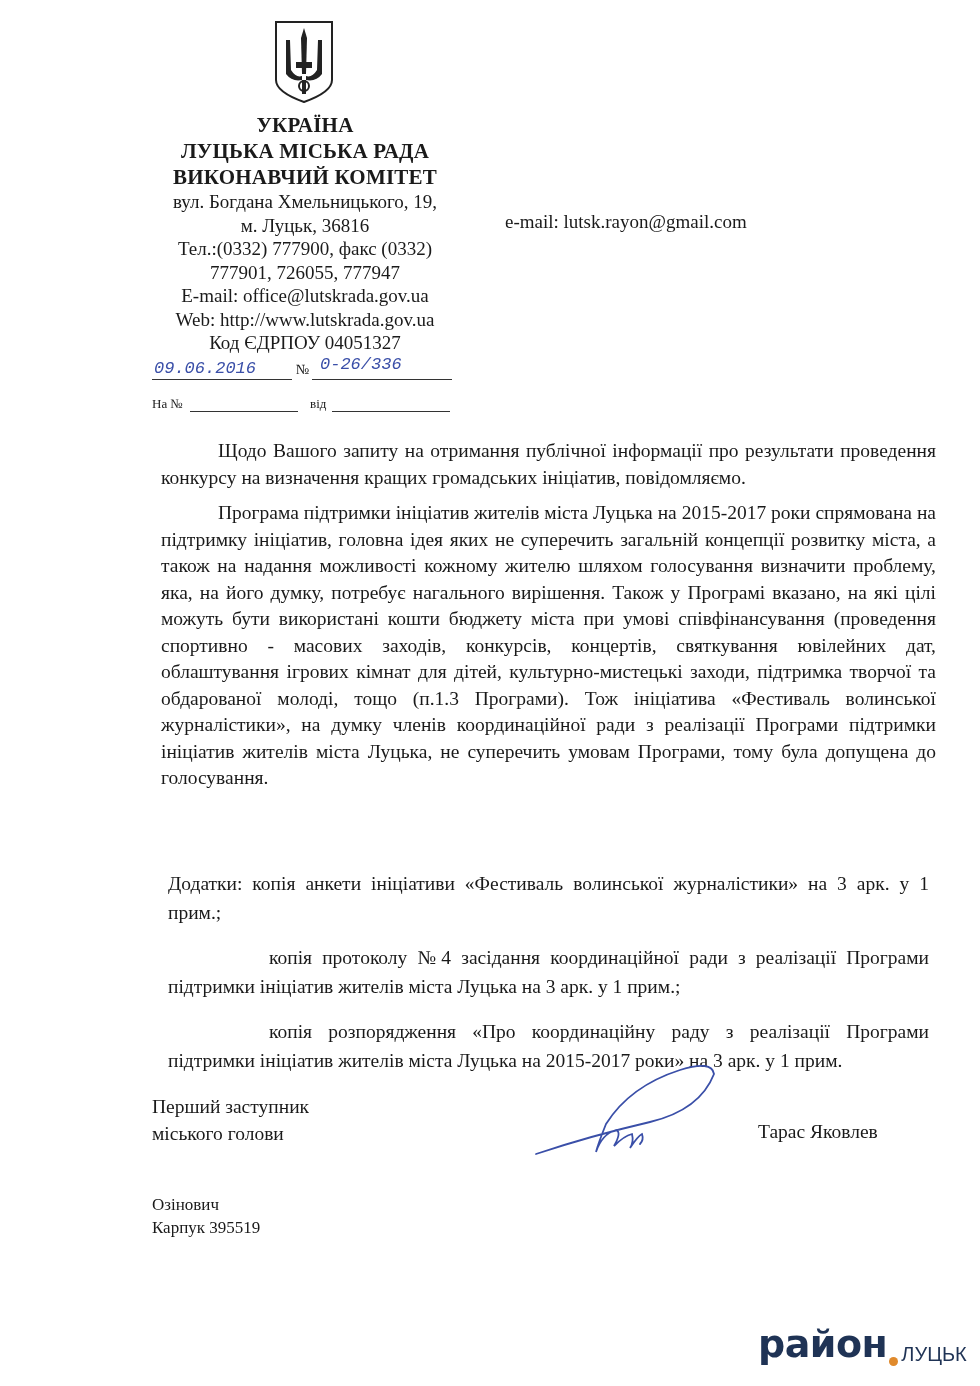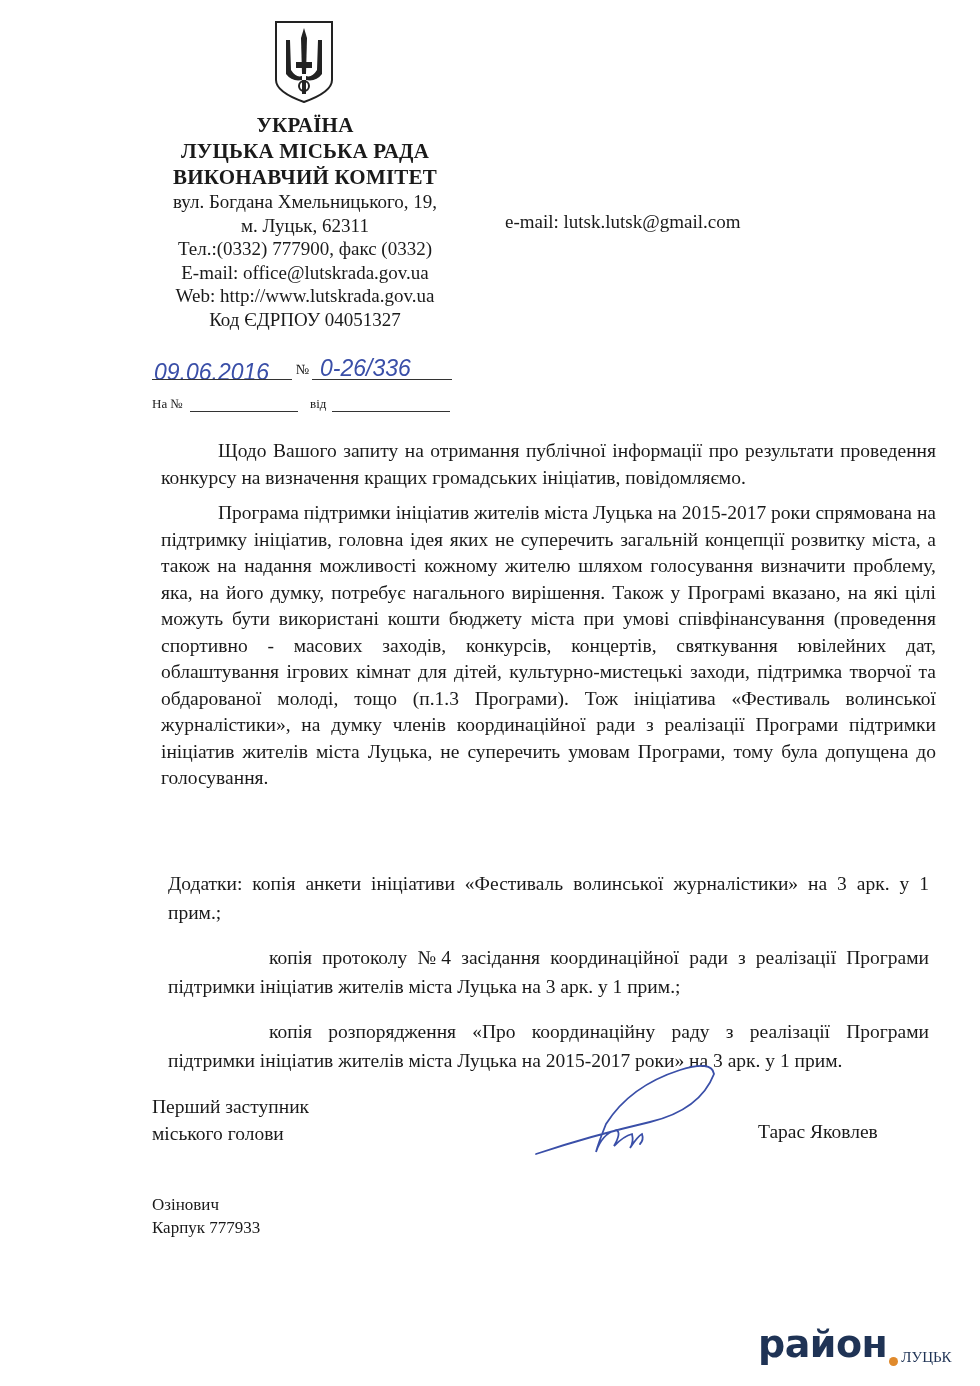--- a/index.html
+++ b/index.html
@@ -5,21 +5,21 @@
   html, body { margin: 0; padding: 0; }
   body {
     width: 980px; height: 1386px; background: #ffffff; position: relative; overflow: hidden;
     font-family: "Liberation Serif", "DejaVu Serif", serif; color: #1a1a1a;
   }
   .abs { position: absolute; }
   .coat { left: 272px; top: 18px; width: 64px; height: 86px; }
   .hdr-block { left: 140px; top: 112px; width: 330px; text-align: center; }
   .hdr-bold { font-weight: bold; font-size: 21px; line-height: 26px; letter-spacing: 0.2px; }
   .hdr-line { font-size: 19px; line-height: 23.5px; }
-  .hw { font-family: Liberation Sans, sans-serif; font-style: italic; color: #3a4fa8; font-size: 23px; }
+  .hw { font-family: Liberation Mono, monospace; font-style: italic; color: #3a4fa8; font-size: 17px; }
   .regrow { left: 152px; top: 359px; width: 300px; height: 24px; font-size: 15px; }
   .regrow .date { position: absolute; left: 2px; top: 0; }
   .regrow .u1 { position: absolute; left: 0; top: 20px; width: 140px; border-top: 1px solid #333; }
   .regrow .no { position: absolute; left: 144px; top: 3px; font-size: 14px; }
   .regrow .num { position: absolute; left: 168px; top: -4px; }
   .regrow .u2 { position: absolute; left: 160px; top: 20px; width: 140px; border-top: 1px solid #333; }
   .narow { left: 152px; top: 396px; width: 300px; height: 20px; font-size: 13px; }
   .narow .l1 { position: absolute; left: 0; top: 0; }
   .narow .u3 { position: absolute; left: 38px; top: 15px; width: 108px; border-top: 1px solid #333; }
   .narow .l2 { position: absolute; left: 158px; top: 0; }
@@ -31,42 +31,43 @@
   .attach { left: 152px; top: 853px; width: 793px; font-size: 19.5px; line-height: 29px; text-align: justify; }
   .attach p { margin: 16px; }
   .attach .ind { text-indent: 101px; }
   .sign-left { left: 152px; top: 1094px; font-size: 19.5px; line-height: 26.5px; }
   .sign-name { left: 758px; top: 1121px; font-size: 19.5px; }
   .signature { left: 530px; top: 1064px; width: 190px; height: 100px; }
   .exec { left: 152px; top: 1193px; font-size: 17px; line-height: 23px; }
   .logo { left: 758px; top: 1316px; height: 50px; display: flex; align-items: flex-end; }
   .logo .main { font-family: "DejaVu Sans", sans-serif; font-weight: bold; font-size: 38px; color: #1f3355; letter-spacing: -0.5px; }
   .logo .dot { width: 9px; height: 9px; border-radius: 50%; background: #e08a2c; display: inline-block; margin: 0 3px 0 2px; }
-  .logo .city { font-family: Liberation Serif, serif; font-size: 15px; color: #1f3355; }
+  .logo .city { font-family: Liberation Sans, sans-serif; font-size: 20px; color: #1f3355; }
 </style>
 </head>
 <body>
 
 <svg class="abs coat" viewBox="0 0 64 86">
   <path d="M4 4 H60 V62 Q60 74 32 84 Q4 74 4 62 Z" fill="none" stroke="#222" stroke-width="2"></path>
   <path d="M32 10 L35 20 L34 56 L30 56 L29 20 Z" fill="#222"></path>
   <path d="M14 22 L18 22 L19 52 Q24 60 30 58 L30 62 Q20 64 14 56 Z" fill="#222"></path>
   <path d="M50 22 L46 22 L45 52 Q40 60 34 58 L34 62 Q44 64 50 56 Z" fill="#222"></path>
   <path d="M24 44 L40 44 L40 50 L24 50 Z" fill="#222"></path>
   <path d="M30 62 L34 62 L34 76 L30 76 Z" fill="#222"></path>
   <circle cx="32" cy="68" r="5" fill="none" stroke="#222" stroke-width="2"></circle>
 </svg>
 
 <div class="abs hdr-block">
   <div class="hdr-bold">УКРАЇНА</div>
   <div class="hdr-bold">ЛУЦЬКА МІСЬКА РАДА</div>
   <div class="hdr-bold">ВИКОНАВЧИЙ КОМІТЕТ</div>
   <div class="hdr-line">вул. Богдана Хмельницького, 19,</div>
-  <div class="hdr-line">м. Луцьк, 62311</div>
+  <div class="hdr-line">м. Луцьк, 36816</div>
   <div class="hdr-line">Тел.:(0332) 777900, факс (0332)</div>
+  <div class="hdr-line">777901, 726055, 777947</div>
   <div class="hdr-line">E-mail: office@lutskrada.gov.ua</div>
   <div class="hdr-line">Web: http://www.lutskrada.gov.ua</div>
   <div class="hdr-line">Код ЄДРПОУ 04051327</div>
 </div>
 
 <div class="abs regrow">
   <span class="date hw">09.06.2016</span>
   <span class="u1"></span>
   <span class="no">№</span>
   <span class="num hw">0-26/336</span>
@@ -74,21 +75,21 @@
 </div>
 
 <div class="abs narow">
   <span class="l1">На №</span>
   <span class="u3"></span>
   <span class="l2">від</span>
   <span class="u4"></span>
 </div>
 
 <div class="abs recipient">
-  <div>e-mail: lutsk.lutsk@gmail.com</div>
+  <div>e-mail: lutsk.rayon@gmail.com</div>
 </div>
 
 <div class="abs body-text">
   <p>Щодо Вашого запиту на отримання публічної інформації про результати проведення конкурсу на визначення кращих громадських ініціатив, повідомляємо.</p>
   <p>Програма підтримки ініціатив жителів міста Луцька на 2015-2017 роки спрямована на підтримку ініціатив, головна ідея яких не суперечить загальній концепції розвитку міста, а також на надання можливості кожному жителю шляхом голосування визначити проблему, яка, на його думку, потребує нагального вирішення. Також у Програмі вказано, на які цілі можуть бути використані кошти бюджету міста при умові співфінансування (проведення спортивно - масових заходів, конкурсів, концертів, святкування ювілейних дат, облаштування ігрових кімнат для дітей, культурно-мистецькі заходи, підтримка творчої та обдарованої молоді, тощо (п.1.3 Програми). Тож ініціатива «Фестиваль волинської журналістики», на думку членів координаційної ради з реалізації Програми підтримки ініціатив жителів міста Луцька, не суперечить умовам Програми, тому була допущена до голосування.</p>
 </div>
 
 <div class="abs attach">
   <p>Додатки: копія анкети ініціативи «Фестиваль волинської журналістики» на 3 арк. у 1 прим.;</p>
   <p class="ind">копія протоколу №4  засідання координаційної ради з реалізації Програми підтримки ініціатив жителів міста Луцька на 3 арк. у 1 прим.;</p>
@@ -101,20 +102,20 @@
 </div>
 
 <svg class="abs signature" viewBox="0 0 190 100">
   <path d="M6 90 Q60 72 120 58 Q170 46 184 10 Q182 -4 150 6 Q100 22 76 60 Q68 80 66 88 Q72 70 86 66 Q92 68 84 82 Q94 72 102 70 Q104 78 100 84 Q108 72 112 70 Q114 76 110 80" fill="none" stroke="#3a4fa8" stroke-width="1.8" stroke-linecap="round"></path>
 </svg>
 
 <div class="abs sign-name">Тарас Яковлев</div>
 
 <div class="abs exec">
   <div>Озінович</div>
-  <div>Карпук  777933</div>
+  <div>Карпук  395519</div>
 </div>
 
 <div class="abs logo">
   <span class="main">район</span>
   <span class="dot"></span>
   <span class="city">ЛУЦЬК</span>
 </div>
 
 </body></html>

